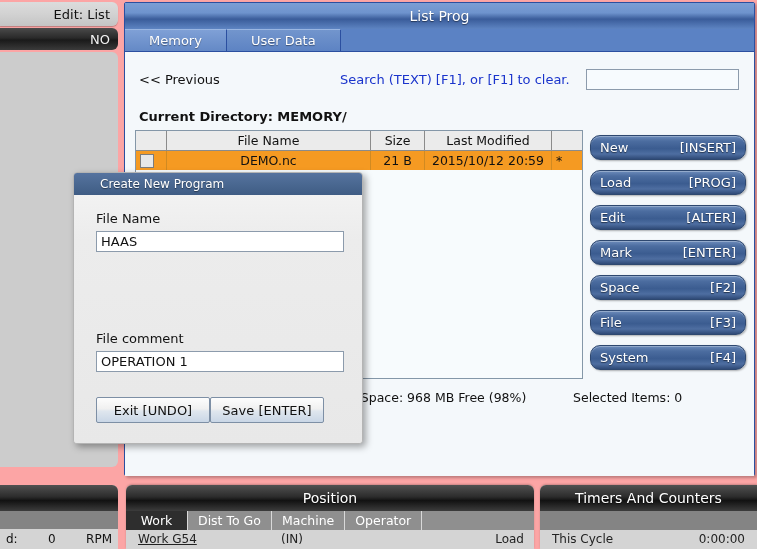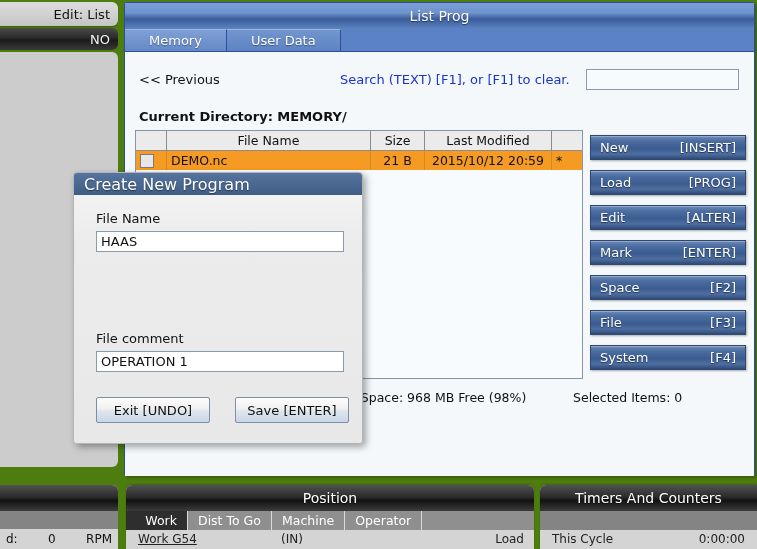--- a/index.html
+++ b/index.html
@@ -6,21 +6,21 @@
     margin: 0;
     padding: 0;
     background: #c9c9c9;
     font-family: "DejaVu Sans", "Liberation Sans", sans-serif;
   }
   #root {
     position: relative;
     width: 757px;
     height: 549px;
     overflow: hidden;
-    background: #4d7c0f;
+    background: #fca5a5;
   }
 
   
   #left-col {
     position: absolute;
     left: 0; top: 0;
     width: 122px;
     height: 470px;
   }
   .mode-banner {
@@ -213,21 +213,21 @@
   tr.row-sel td { background: #f59a22; }
   tr.row-sel td.c-flag { border-right: none; }
   td.c-check { padding: 0 3px; }
   .chk {
     width: 12px; height: 12px;
     background: #e7e7e7;
     border: 1px solid #7c7c7c;
     display: inline-block;
     vertical-align: middle;
   }
-  td.c-name { text-align: left; margin-left: 24px; }
+  td.c-name { text-align: center; margin-left: 24px; }
   td.c-size { text-align: center; }
   td.c-mod  { text-align: center; }
   td.c-flag { text-align: left; }
 
   
   .status-line {
     position: absolute;
     left: 0; top: 338px;
     width: 100%;
     height: 20px;
@@ -244,21 +244,21 @@
     position: absolute;
     right: 8px; top: 83px;
     width: 156px;
   }
   .mbtn {
     position: relative;
     width: 156px; height: 25px;
     margin-bottom: 10px;
     background: linear-gradient(to bottom,#6d8cbb 0%,#4c6da0 22%,#3b5c90 55%,#4e6ea1 78%,#2f4a77 100%);
     border: 1px solid #2e4870;
-    border-radius: 0;
+    border-radius: 10px;
     box-sizing: border-box;
     color: #ffffff;
     font-size: 13px;
     display: flex; align-items: center;
     padding: 0 9px;
     justify-content: space-between;
     text-shadow: 0 1px 1px rgba(0,0,0,.5);
     box-shadow: inset 0 1px 0 rgba(255,255,255,.28), 1px 1px 2px rgba(0,0,0,.3);
   }
 
@@ -271,23 +271,23 @@
     border: 1px solid #b4b4b4;
     border-radius: 4px;
     box-sizing: border-box;
     box-shadow: 3px 3px 7px rgba(0,0,0,.35);
     overflow: hidden;
   }
   #dialog .dlg-title {
     height: 22px;
     background: linear-gradient(to bottom,#56739f 0%,#4a6891 50%,#3f5c84 100%);
     color: #ffffff;
-    font-size: 16px;
+    font-size: 12px;
     display: flex; align-items: center;
-    padding-left: 10px;
+    padding-left: 26px;
     text-shadow: 0 1px 1px rgba(0,0,0,.45);
   }
   #dialog .dlg-body {
     position: relative;
     height: 250px;
     background: linear-gradient(to bottom,#f2f2f2 0%,#ececec 18%,#e8e8e8 100%);
   }
   .fld { position: absolute; left: 22px; width: 248px; }
   .fld-label {
     font-size: 13px;
@@ -307,21 +307,20 @@
   }
   #fld-name    { top: 16px; }
   #fld-number  { top: 76px; }
   #fld-comment { top: 136px; }
 
   .dlg-buttons {
     position: absolute;
     left: 0; top: 202px;
     width: 100%;
     display: flex;
-    gap: 25px;
     padding-left: 22px;
     box-sizing: border-box;
   }
   .dbtn {
     width: 114px; height: 26px;
     background: linear-gradient(to bottom,#fdfdfd 0%,#f0f0f0 45%,#dfe6ee 55%,#c9d6e6 100%);
     border: 1px solid #7d8fa5;
     border-radius: 2px;
     box-sizing: border-box;
     font-size: 13px;
@@ -350,21 +349,21 @@
     text-shadow: 0 1px 1px rgba(0,0,0,.6);
   }
   .bpanel .pnl-tabs {
     height: 19px;
     background: #848484;
     display: flex;
   }
   .ptab {
     min-width: 62px;
     padding: 0 10px;
-    display: flex; align-items: center; justify-content: flex-end;
+    display: flex; align-items: center; justify-content: center;
     font-size: 12.5px;
     color: #ffffff;
     background: #8f8f8f;
     border-right: 1px solid #d9d9d9;
     box-sizing: border-box;
   }
   .ptab.sel { background: #2e2e2e; }
   .pnl-tabs .ptab-spacer { flex: 1; background: #8f8f8f; }
   .bpanel .pnl-row {
     height: 19px;

